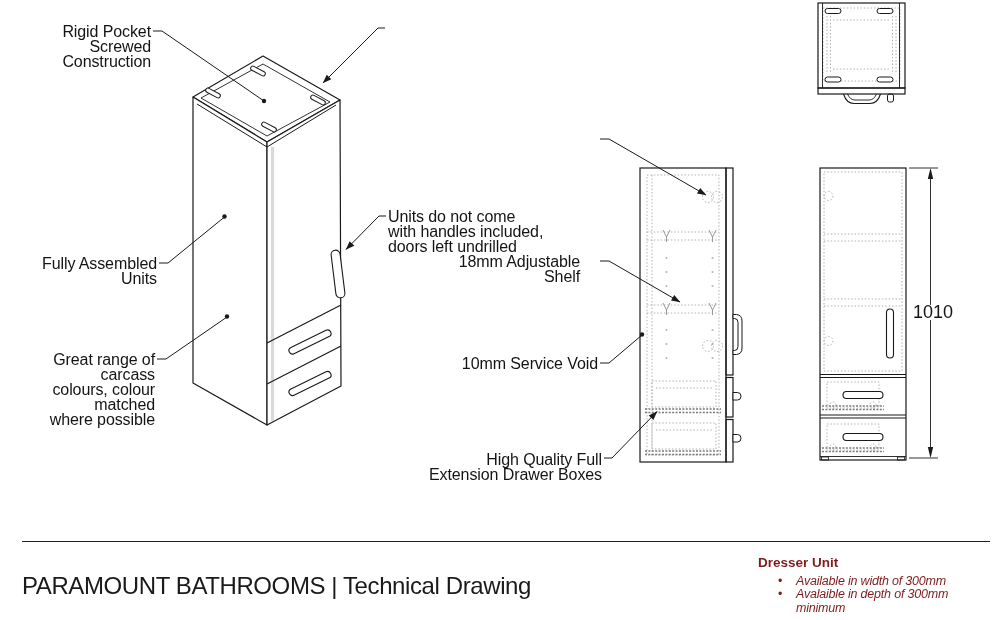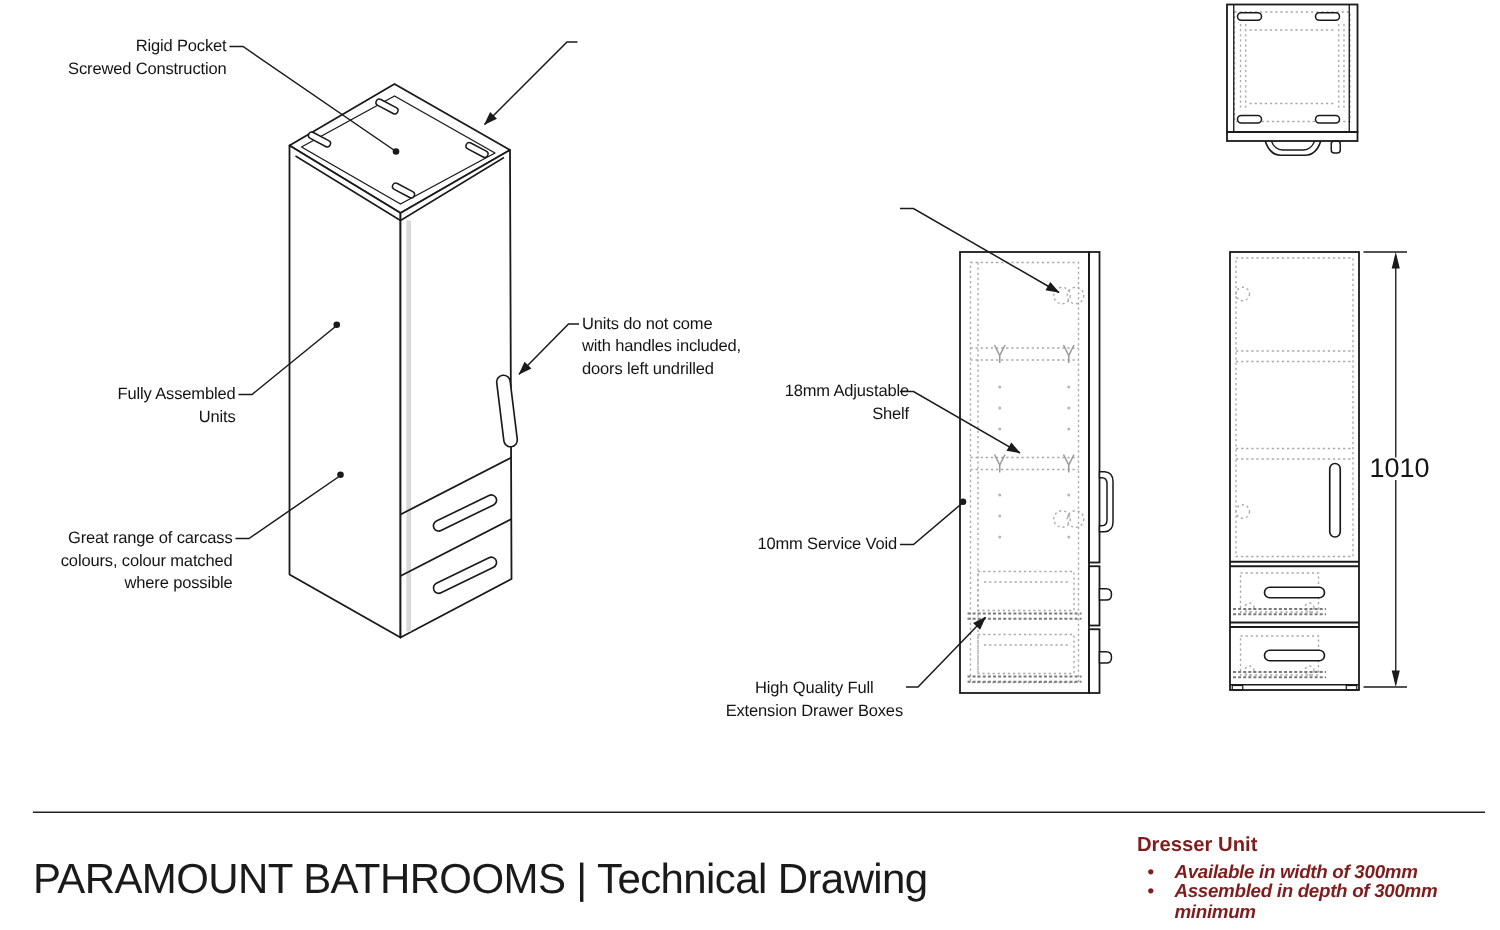--- a/index.html
+++ b/index.html
@@ -2,36 +2,36 @@
 <html><head>
 <meta charset="utf-8">
 <style>
   html,body{margin:0;padding:0;background:#fff;}
   .sheet{
     position:relative;width:1000px;height:620px;background:#ffffff;overflow:hidden;
     font-family:"Liberation Sans",sans-serif;color:#141414;
   }
   .sheet svg{position:absolute;left:0;top:0;}
   .lbl{
-    position:absolute;font-size:11px;line-height:15px;letter-spacing:-0.1px;
+    position:absolute;font-size:16px;line-height:15px;letter-spacing:-0.1px;
     white-space:pre-line;color:#141414;
   }
   .r{text-align:right;}
   .dim{
     position:absolute;left:913px;top:305px;width:36px;height:15px;
     text-align:center;background:#ffffff;font-size:18px;line-height:15px;color:#141414;
   }
   .rule{position:absolute;left:22px;top:541px;width:968px;height:0;border-top:1.6px solid #222;}
   .title{
-    position:absolute;left:22px;top:573px;font-size:28px;line-height:26px;
+    position:absolute;left:22px;top:573px;font-size:24px;line-height:26px;
     letter-spacing:-0.4px;color:#1a1a1a;white-space:nowrap;
   }
   .product{position:absolute;left:758px;top:555px;width:235px;font-size:13px;color:#7f1d1d;}
   .product h4{margin:0;font-size:13.5px;font-weight:bold;line-height:15px;}
-  .product ul{list-style:none;margin:5px 0 0;padding:0;font-style:italic;letter-spacing:-0.2px;font-weight:bold;}
+  .product ul{list-style:none;margin:5px 13px 0;padding:0;font-style:italic;letter-spacing:-0.2px;}
   .product li{position:relative;padding-left:25px;line-height:13.4px;font-size:12.5px;}
   .product li::before{content:"\2022";position:absolute;left:7px;font-style:normal;}
 </style>
 </head>
 <body>
 
 <div class="sheet">
 
   <svg width="1000" height="620" viewBox="0 0 1000 620">
     <defs>
@@ -205,32 +205,32 @@
   <div class="lbl r" style="right:849px;top:24px;">Rigid Pocket
 Screwed Construction</div>
   <div class="lbl r" style="right:843px;top:256px;">Fully Assembled
 Units</div>
   <div class="lbl r" style="right:845px;top:352px;">Great range of carcass
 colours, colour matched
 where possible</div>
   <div class="lbl" style="left:388px;top:209px;">Units do not come
 with handles included,
 doors left undrilled</div>
-  <div class="lbl r" style="right:394px;top:254px;">18mm Adjustable
+  <div class="lbl r" style="right:420px;top:254px;">18mm Adjustable
 Shelf</div>
   <div class="lbl r" style="right:402px;top:356px;">10mm Service Void</div>
-  <div class="lbl r" style="right:398px;top:452px;text-align:center;">High Quality Full
+  <div class="lbl r" style="right:398px;top:452px;">High Quality Full
 Extension Drawer Boxes</div>
 
   <div class="dim">1010</div>
 
   <div class="rule"></div>
   <div class="title">PARAMOUNT BATHROOMS | Technical Drawing</div>
 
   <div class="product">
     <h4>Dresser Unit</h4>
     <ul>
       <li>Available in width of 300mm</li>
-      <li>Assembled in depth of 300mm minimum</li>
+      <li>Avalaible in depth of 300mm minimum</li>
     </ul>
   </div>
 
 </div>
 
 </body></html>

